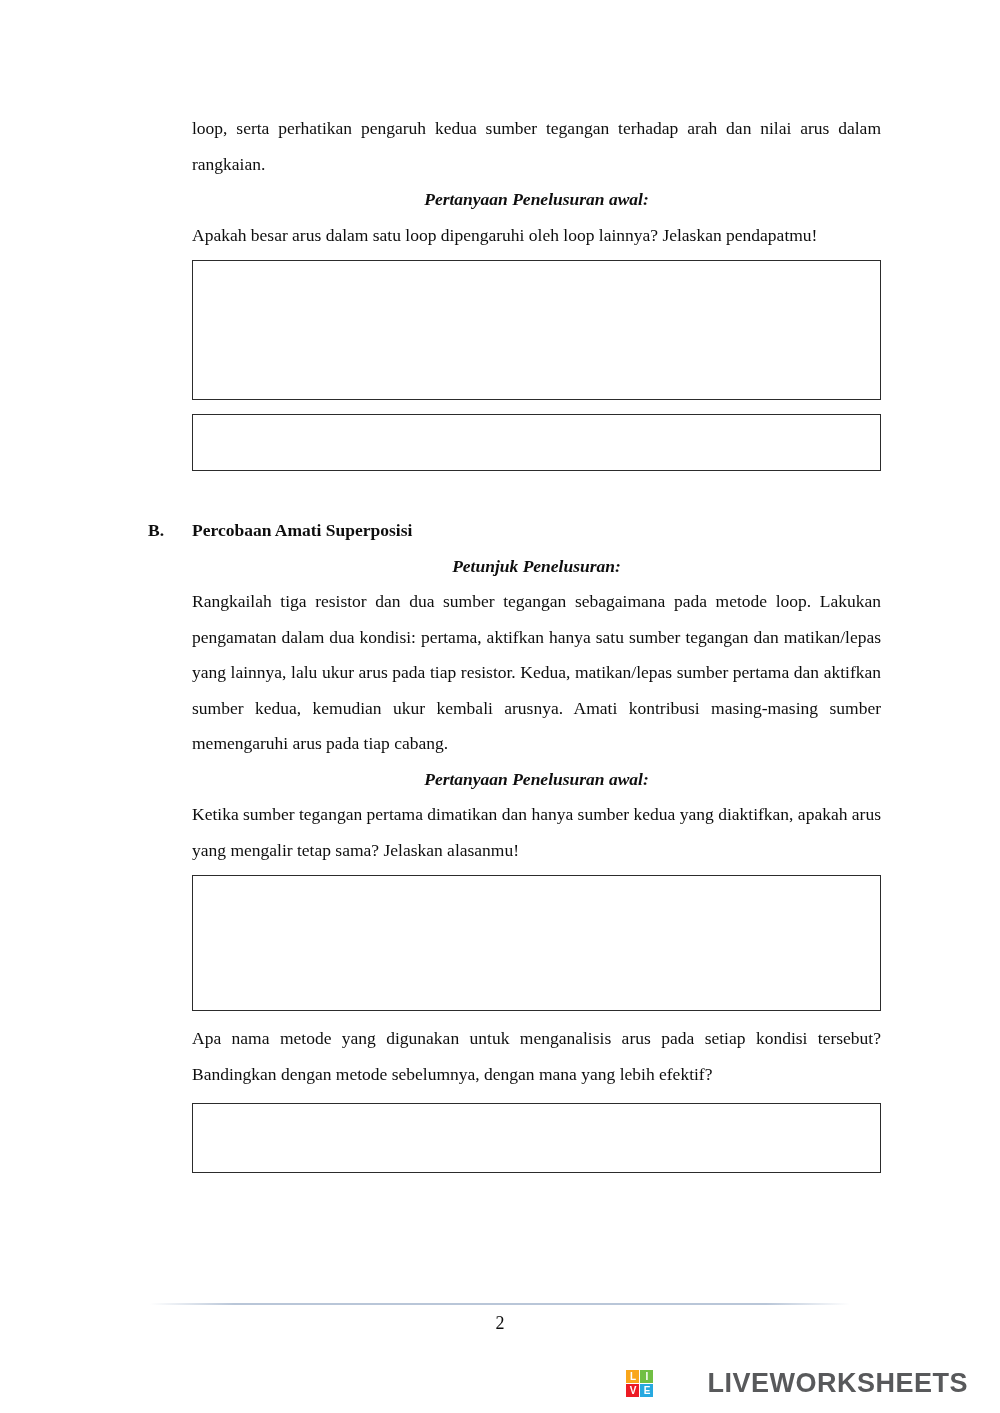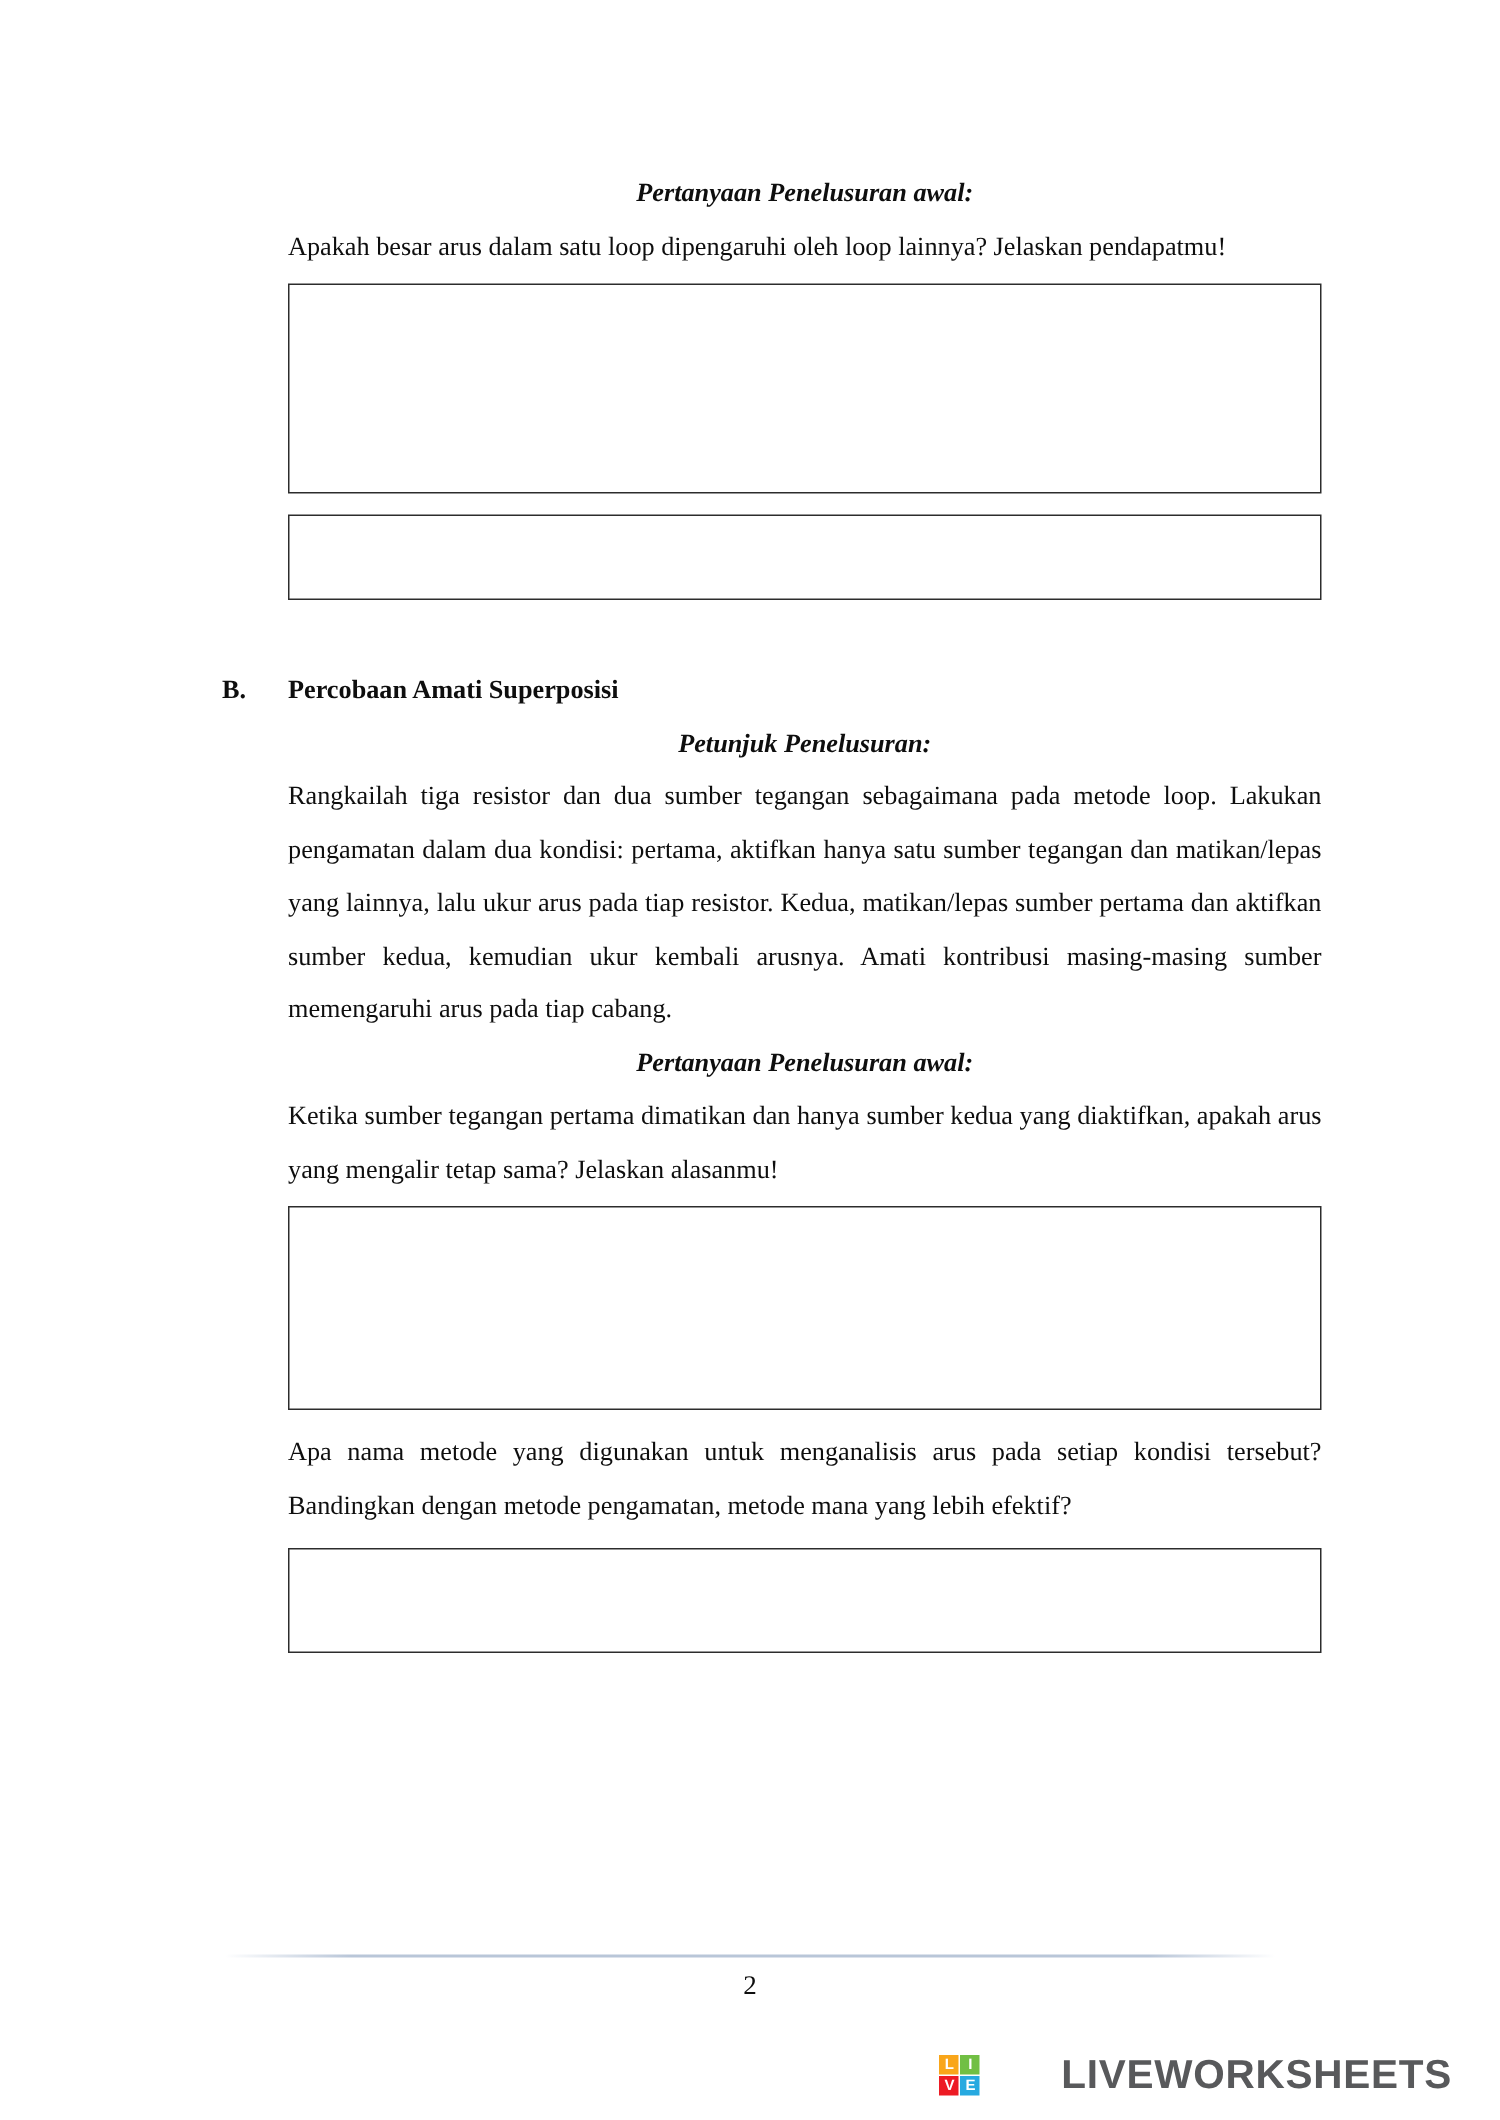--- a/index.html
+++ b/index.html
@@ -97,20 +97,21 @@
     letter-spacing: 0.5px;
     color: #58595b;
     margin-left: 48px;
   }
 </style>
 </head>
 <body>
 
 <div class="content">
 
+  <p class="body-text last-left">loop, serta perhatikan pengaruh kedua sumber tegangan terhadap arah dan nilai arus dalam rangkaian.</p>
 
   <p class="sub-heading">Pertanyaan Penelusuran awal:</p>
 
   <p class="body-text last-left">Apakah besar arus dalam satu loop dipengaruhi oleh loop lainnya? Jelaskan pendapatmu!</p>
 
   <div class="answer-box box-1"></div>
 
 
   <div class="answer-box box-2"></div>
 
@@ -122,21 +123,21 @@
   <p class="sub-heading">Petunjuk Penelusuran:</p>
 
   <p class="body-text last-left">Rangkailah tiga resistor dan dua sumber tegangan sebagaimana pada metode loop. Lakukan pengamatan dalam dua kondisi: pertama, aktifkan hanya satu sumber tegangan dan matikan/lepas yang lainnya, lalu ukur arus pada tiap resistor. Kedua, matikan/lepas sumber pertama dan aktifkan sumber kedua, kemudian ukur kembali arusnya. Amati kontribusi masing-masing sumber memengaruhi arus pada tiap cabang.</p>
 
   <p class="sub-heading">Pertanyaan Penelusuran awal:</p>
 
   <p class="body-text last-left">Ketika sumber tegangan pertama dimatikan dan hanya sumber kedua yang diaktifkan, apakah arus yang mengalir tetap sama? Jelaskan alasanmu!</p>
 
   <div class="answer-box box-3"></div>
 
-  <p class="body-text last-left q-after-box">Apa nama metode yang digunakan untuk menganalisis arus pada setiap kondisi tersebut? Bandingkan dengan metode pengamatan, metode mana yang lebih efektif?</p>
+  <p class="body-text last-left q-after-box">Apa nama metode yang digunakan untuk menganalisis arus pada setiap kondisi tersebut? Bandingkan dengan metode sebelumnya, dengan mana yang lebih efektif?</p>
 
   <div class="answer-box box-4"></div>
 
 </div>
 
 <div class="divider"></div>
 
 <div class="page-number">2</div>
 
 <div class="brand">

